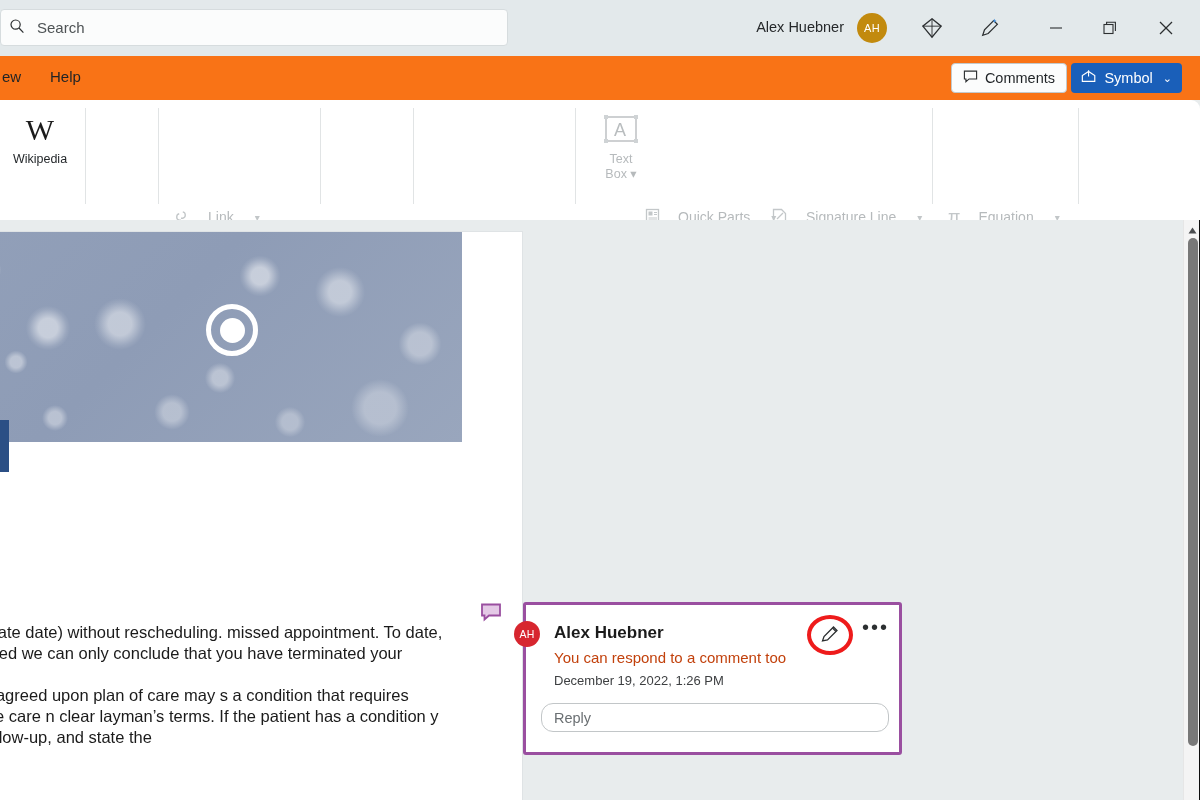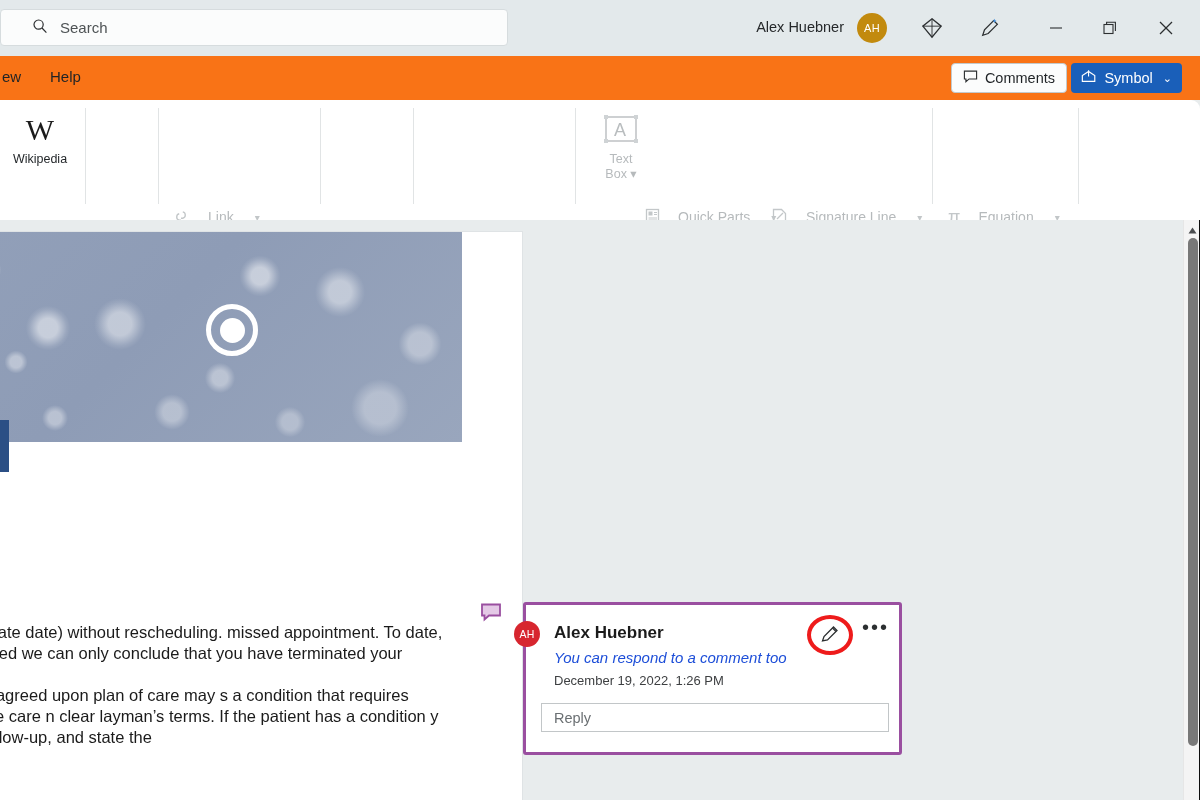--- a/index.html
+++ b/index.html
@@ -12,21 +12,21 @@
   #app { position: relative; width: 1200px; height: 800px; }
 
   
   .titlebar {
     position: absolute; left: 0; top: 0; width: 1200px; height: 56px;
     background: #e3e9eb;
   }
   .search-box {
     position: absolute; left: 0; top: 9px; width: 508px; height: 37px;
     background: #fbfcfc; border: 1px solid #d6dcde; border-radius: 4px;
-    display: flex; align-items: center; padding-left: 31px; gap: 12px;
+    display: flex; align-items: center; padding-left: 8px; gap: 12px;
   }
   .search-box .ph { color: #4e5355; font-size: 15px; }
   .user-name {
     position: absolute; right: 356px; top: 19px;
     font-size: 14.5px; color: #25282a; white-space: nowrap;
   }
   .avatar-top {
     position: absolute; right: 313px; top: 13px;
     width: 30px; height: 30px; border-radius: 50%;
     background: #c28a0e; color: #fff; font-size: 11px;
@@ -162,29 +162,29 @@
     border-radius: 50%; background: #d7262f; color: #fff;
     font-size: 10.5px; display: flex; align-items: center; justify-content: center;
     letter-spacing: .2px;
   }
   .c-author {
     position: absolute; left: 28px; top: 18px;
     font-size: 17px; font-weight: bold; color: #1b1b1b;
   }
   .c-body {
     position: absolute; left: 28px; top: 44px;
-    font-size: 15px; color: #1d4ed8; font-style: italic;
+    font-size: 15px; color: #c2410c;
   }
   .c-date {
     position: absolute; left: 28px; top: 68px;
     font-size: 13px; color: #3d3f41;
   }
   .c-reply {
     position: absolute; left: 15px; top: 98px; width: 348px; height: 29px;
-    border: 1px solid #c2c6c8; border-radius: 0; background: #fff;
+    border: 1px solid #c2c6c8; border-radius: 12px; background: #fff;
     display: flex; align-items: center; padding-left: 12px;
     font-size: 14.5px; color: #6a6f72;
   }
   .edit-wrap { position: absolute; left: 281px; top: 10px; width: 46px; height: 40px; }
   .annot-ellipse {
     position: absolute; left: 0; top: 0; width: 46px; height: 40px;
     border: 4px solid #ee1b1b; border-radius: 50%;
   }
   .more-dots {
     position: absolute; left: 336px; top: 16px;

